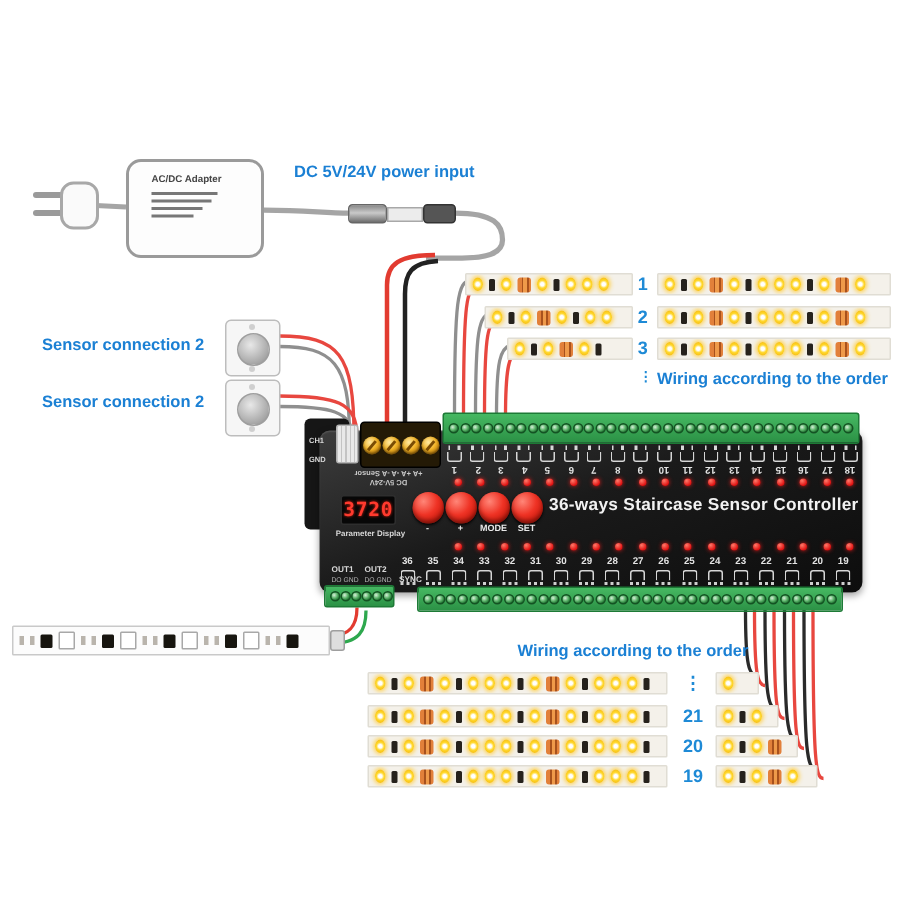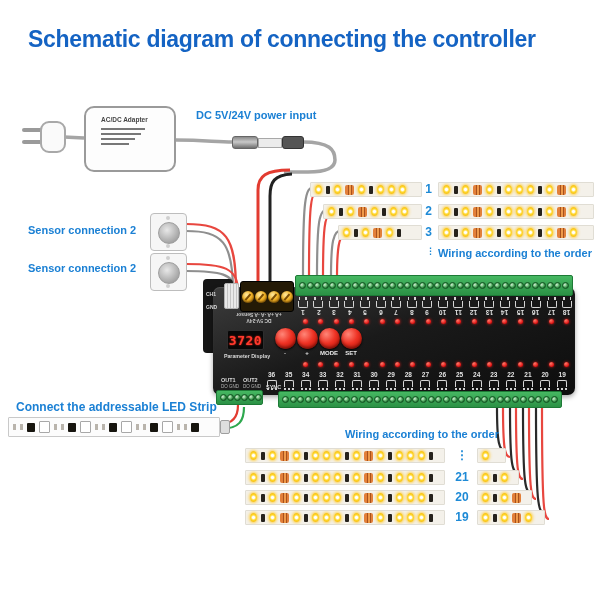--- a/index.html
+++ b/index.html
@@ -83,21 +83,20 @@
   .s-chipb{width:8px;height:9px;background:#17150f;border-radius:1px;flex:none;}
   .s-ledw{width:11px;height:12px;background:#fff;border:1px solid #a8a8a8;border-radius:1px;box-sizing:border-box;flex:none;}
   .addr-conn{left:220px;top:420px;width:10px;height:14px;background:#dedede;border:1px solid #9e9e9e;border-radius:2px;box-sizing:border-box;}
   .vdots{color:#1e8ad6;font-weight:700;font-size:9px;line-height:9px;}
 </style>
 </head>
 <body>
 
 <div class="canvas">
 
-  <div class="abs page-title">Schematic diagram of connecting the controller</div>
 
   <svg class="abs" style="left:0;top:0;" width="600" height="600" viewBox="0 0 600 600" fill="none">
 
     <path d="M64,137 L84,138" stroke="#a5a5a5" stroke-width="3.5"></path>
     <path d="M176,140 C205,140 215,142 233,142" stroke="#a5a5a5" stroke-width="3.5"></path>
     <path d="M303,142 C330,142 335,150 335,160 C335,170 322,172 308,172 L284,172" stroke="#a5a5a5" stroke-width="3.5"></path>
 
     <path d="M290,170 C266,170 258,176 258,190 L258,292" stroke="#e23b30" stroke-width="3"></path>
     <path d="M292,174 C274,175 270,182 270,196 L270,292" stroke="#222222" stroke-width="3"></path>
 
@@ -383,20 +382,21 @@
 
   <div class="abs btn-red" style="left:274.5px;top:328px;"></div>
   <div class="abs btn-red" style="left:296.5px;top:328px;"></div>
   <div class="abs btn-red" style="left:318.5px;top:328px;"></div>
   <div class="abs btn-red" style="left:340.5px;top:328px;"></div>
   <div class="abs btn-label" style="left:273px;top:350px;">-</div>
   <div class="abs btn-label" style="left:295px;top:350px;">+</div>
   <div class="abs btn-label" style="left:317px;top:350px;">MODE</div>
   <div class="abs btn-label" style="left:339px;top:350px;">SET</div>
 
+  <div class="abs ctrl-name">36-ways Staircase Sensor Controller</div>
   <div class="abs led-row" style="left:303px;top:362px;width:266px;">
       <div class="led-dot"></div>
       <div class="led-dot"></div>
       <div class="led-dot"></div>
       <div class="led-dot"></div>
       <div class="led-dot"></div>
       <div class="led-dot"></div>
       <div class="led-dot"></div>
       <div class="led-dot"></div>
       <div class="led-dot"></div>
@@ -808,21 +808,20 @@
     </div>
   <div class="abs strip-num" style="left:450px;top:510px;width:24px;">19</div>
   <div class="strip" style="left:477px;top:510px;width:68px;">
       <div class="s-led"></div>
       <div class="s-chip"></div>
       <div class="s-led"></div>
       <div class="s-res"></div>
       <div class="s-led"></div>
     </div>
 
-  <div class="abs blue-label" style="left:16px;top:400px;font-size:12px;">Connect the addressable LED Strip</div>
   <div class="strip strip-addr" style="left:8px;top:417px;width:212px;">
       <div class="s-smd"></div>
       <div class="s-smd"></div>
       <div class="s-chipb"></div>
       <div class="s-ledw"></div>
       <div class="s-smd"></div>
       <div class="s-smd"></div>
       <div class="s-chipb"></div>
       <div class="s-ledw"></div>
       <div class="s-smd"></div>

